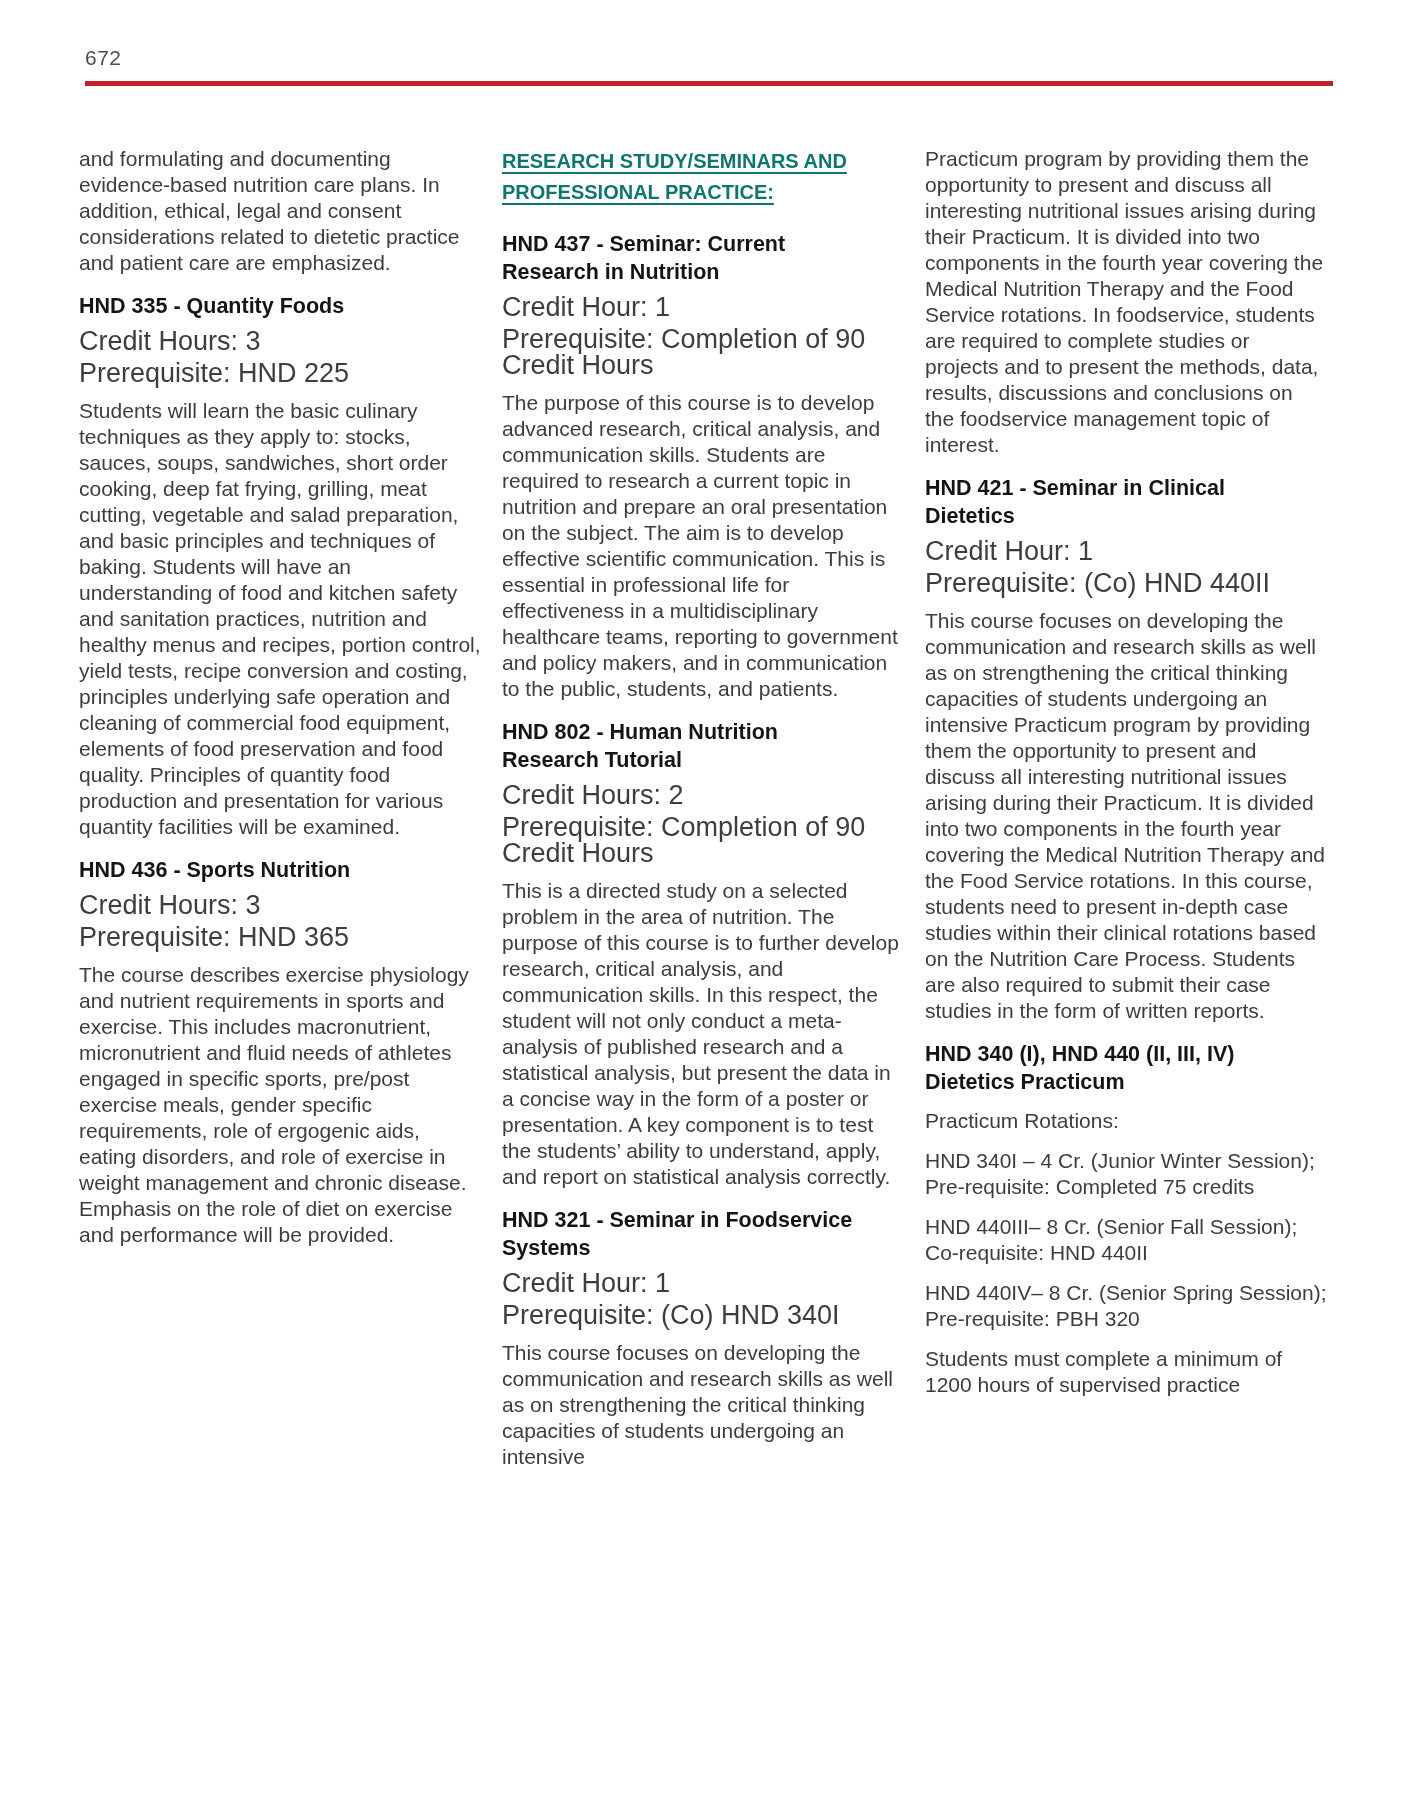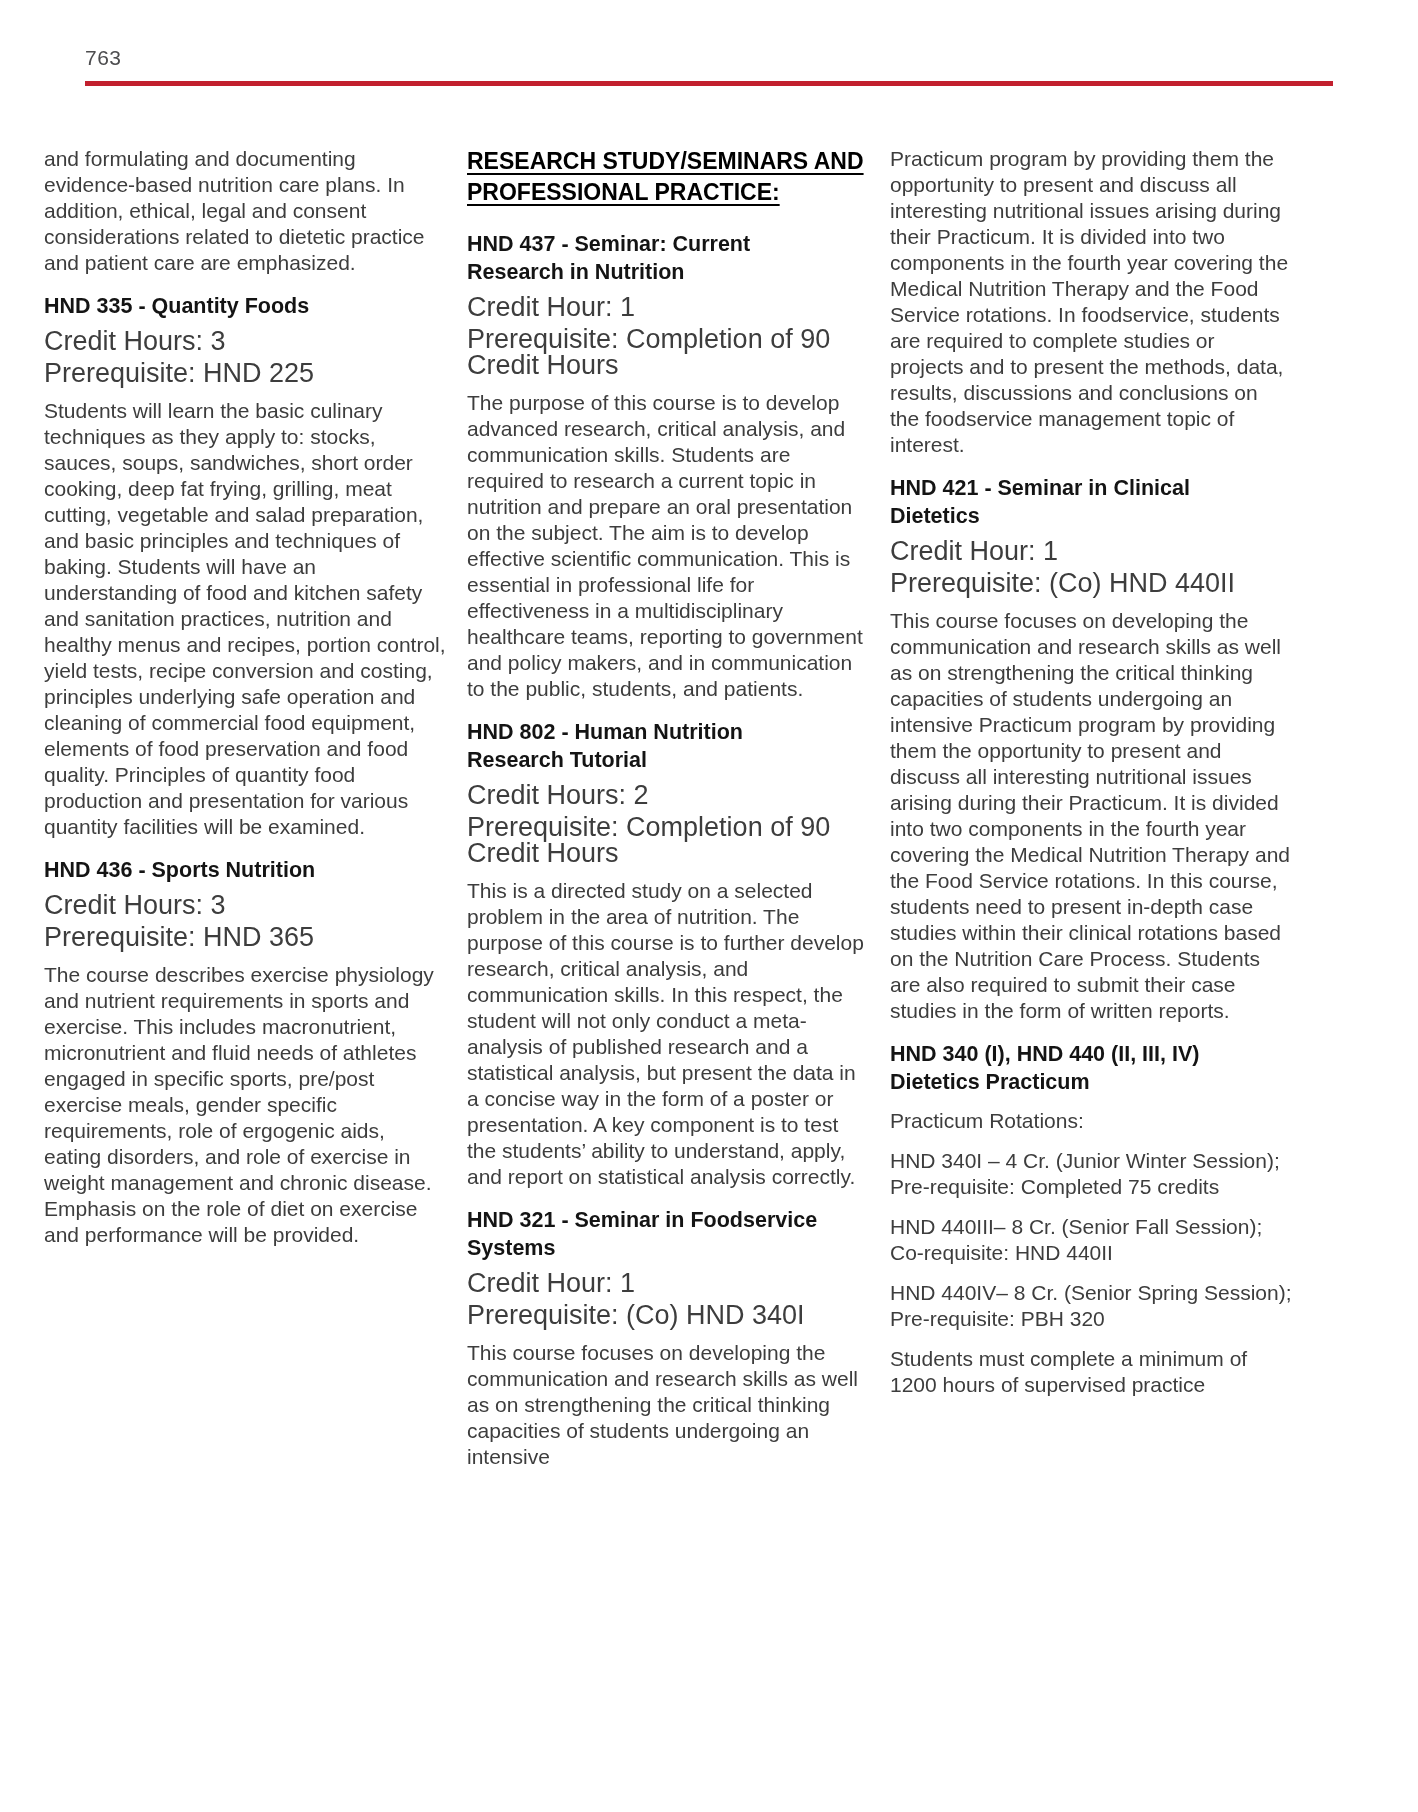--- a/index.html
+++ b/index.html
@@ -17,44 +17,44 @@
     font-size: 21px;
     line-height: 24px;
     color: #4d4d4f;
     letter-spacing: 0.5px;
   }
   .rule { background: #c2202e; }
   .rule-top { height: 5px; margin-top: 11px; width: 1248px; }
   .columns {
     display: flex;
     gap: 21px;
-    padding: 60px 85px 0 44px;
+    padding: 60px 85px 0 79px;
     width: 1248px;
     box-sizing: content-box;
   }
   .col { width: 402px; flex: 0 0 402px; }
 
   .body-par {
     font-size: 21px;
     line-height: 26px;
     color: #3d3d3d;
     margin: 0 0 14px 0;
   }
   .meta {
     font-size: 27px;
     line-height: 26px;
     color: #3d3d3d;
     margin: 0 0 6px 0;
   }
   .course-desc { margin-top: 12px; }
   h2.section-heading {
-    font-size: 23px;
+    font-size: 20px;
     line-height: 31px;
     font-weight: 700;
-    color: #000000;
+    color: #0f766e;
     margin: 0 0 22px 0;
     text-decoration: underline;
     text-decoration-thickness: 2px;
     text-underline-offset: 4px;
   }
   h3.course-title {
     font-size: 21.5px;
     line-height: 28px;
     font-weight: 700;
     color: #141414;
@@ -80,21 +80,21 @@
   .footer-institution { color: #1e3a5f; }
   .footer-separator { color: #1e3a5f; padding: 0 6px; }
   .footer-catalog { color: #e32330; }
 </style>
 </head>
 <body>
 
 <div class="page">
 
   <div class="page-header">
-    <div class="page-number">763</div>
+    <div class="page-number">672</div>
     <div class="rule rule-top"></div>
   </div>
 
   <div class="columns">
 
     <section class="col">
       <p class="body-par">and formulating and documenting evidence-based nutrition care plans. In addition, ethical, legal and consent considerations related to dietetic practice and patient care are emphasized.</p>
 
       <article>
         <h3 class="course-title">HND 335 - Quantity Foods</h3>

